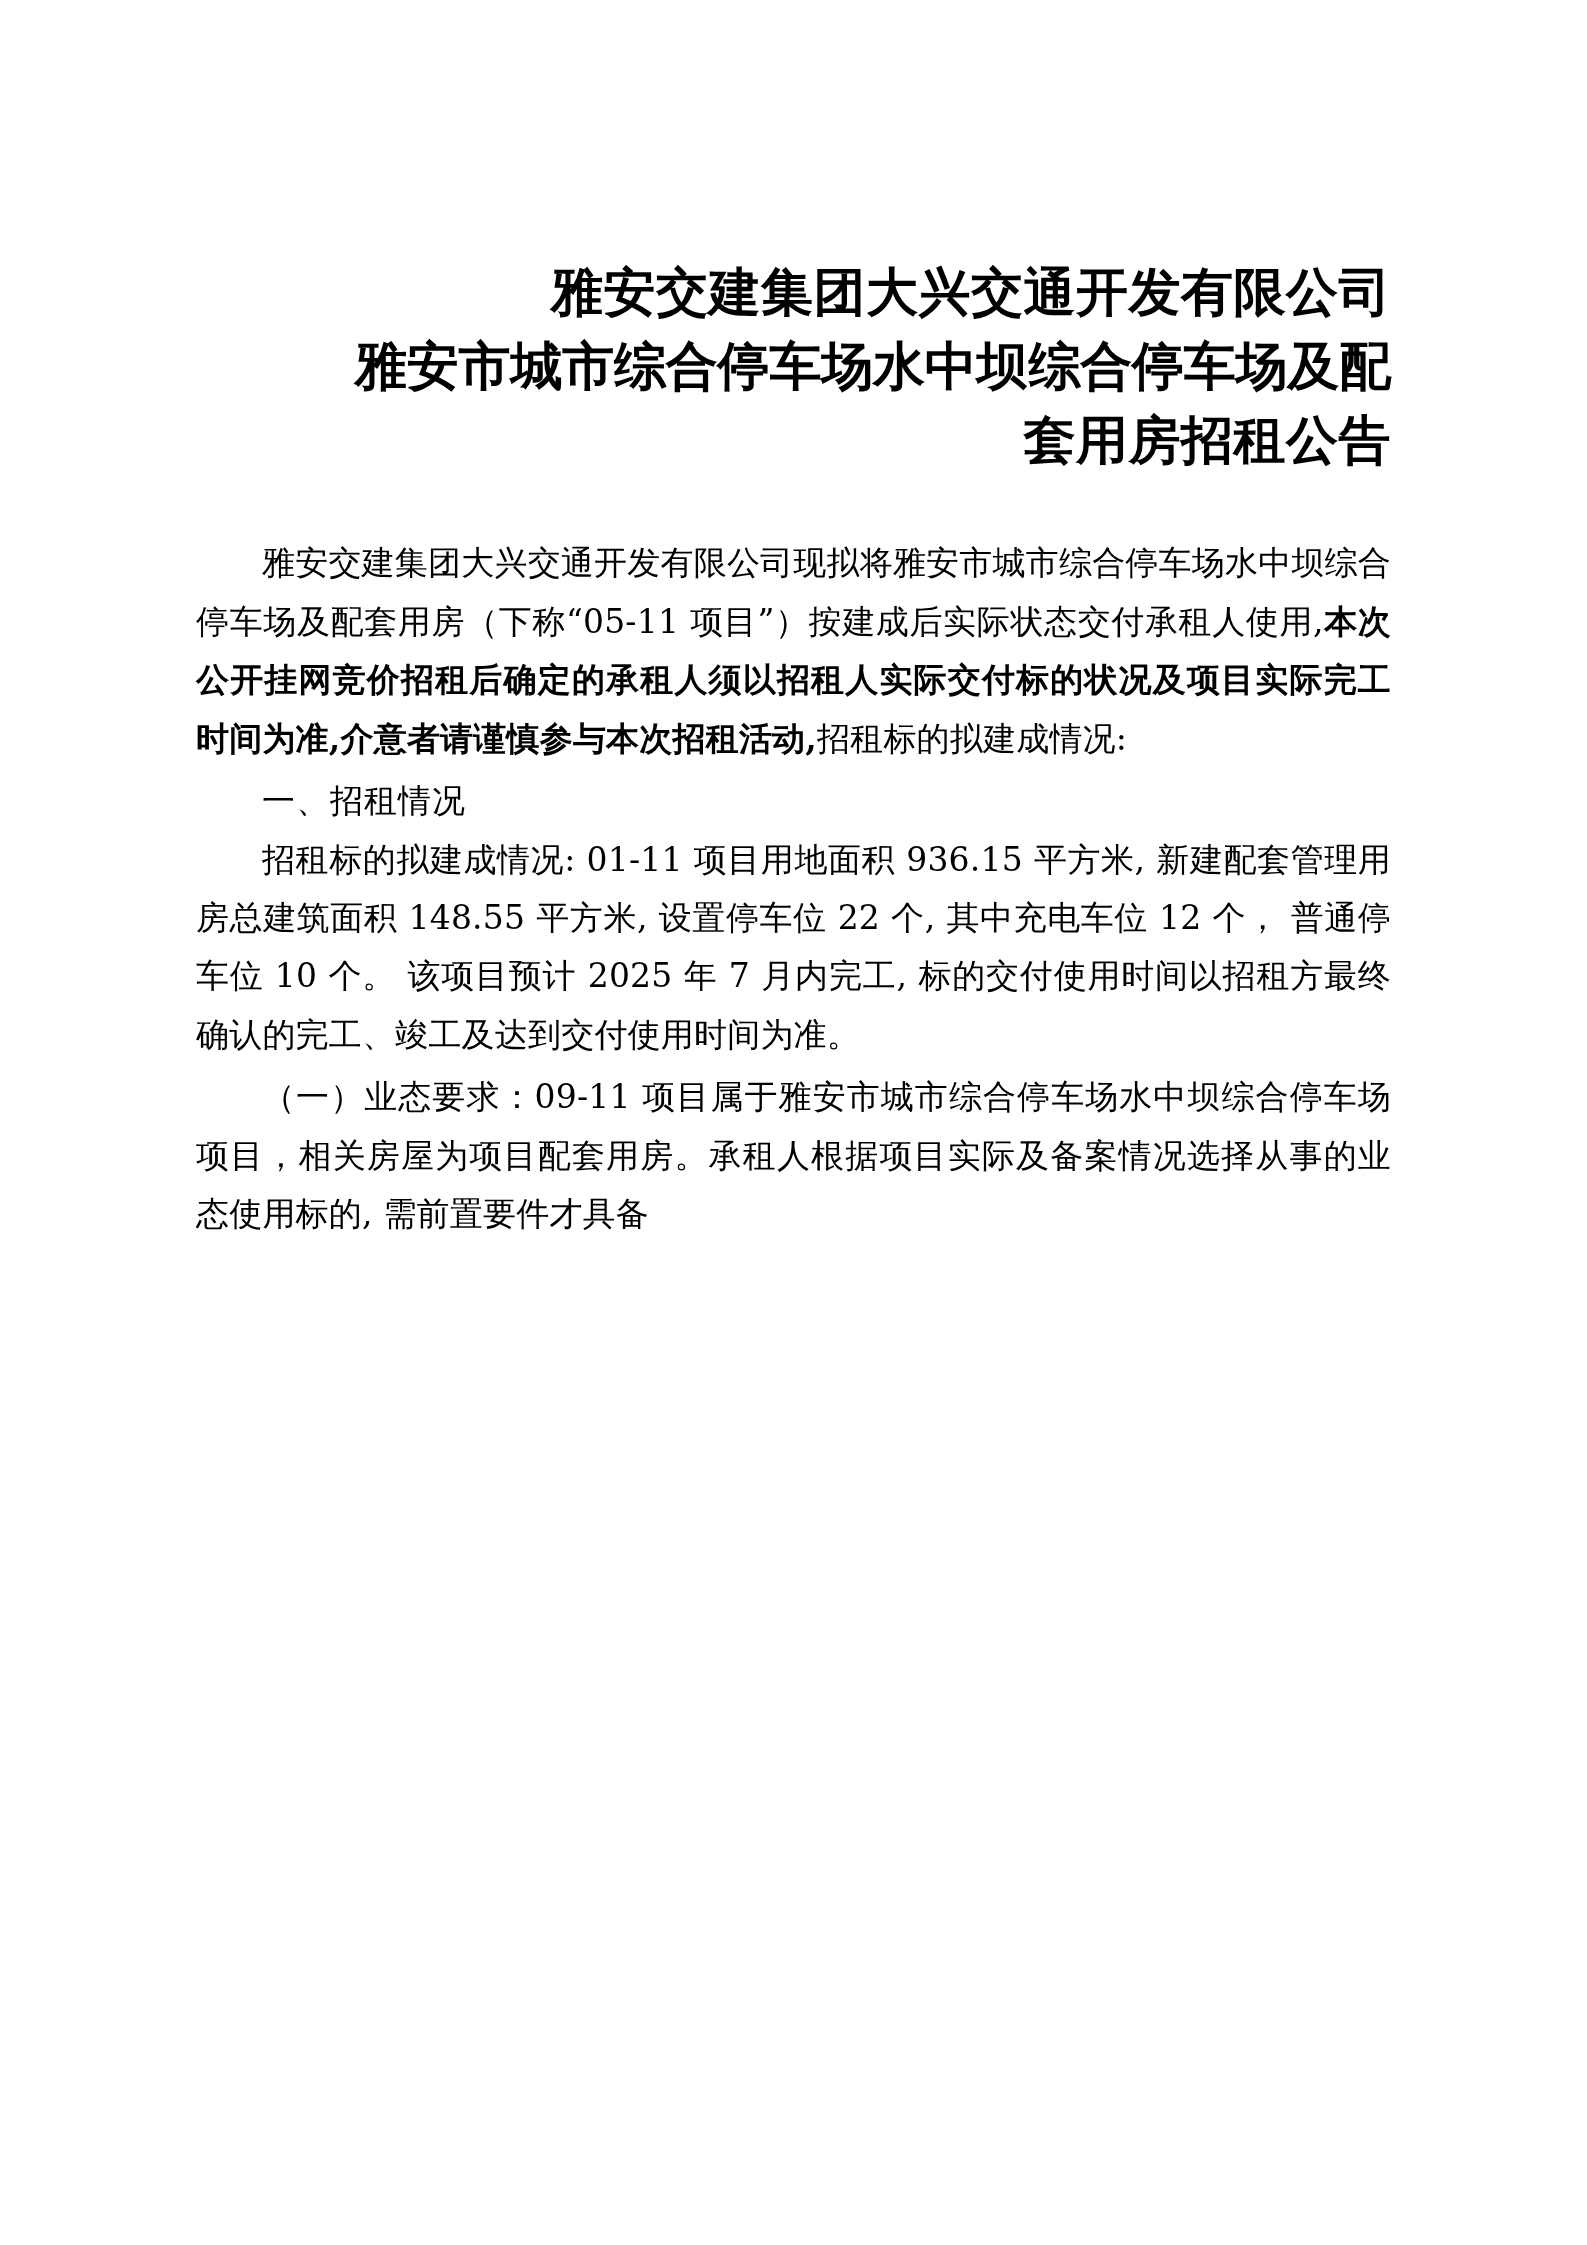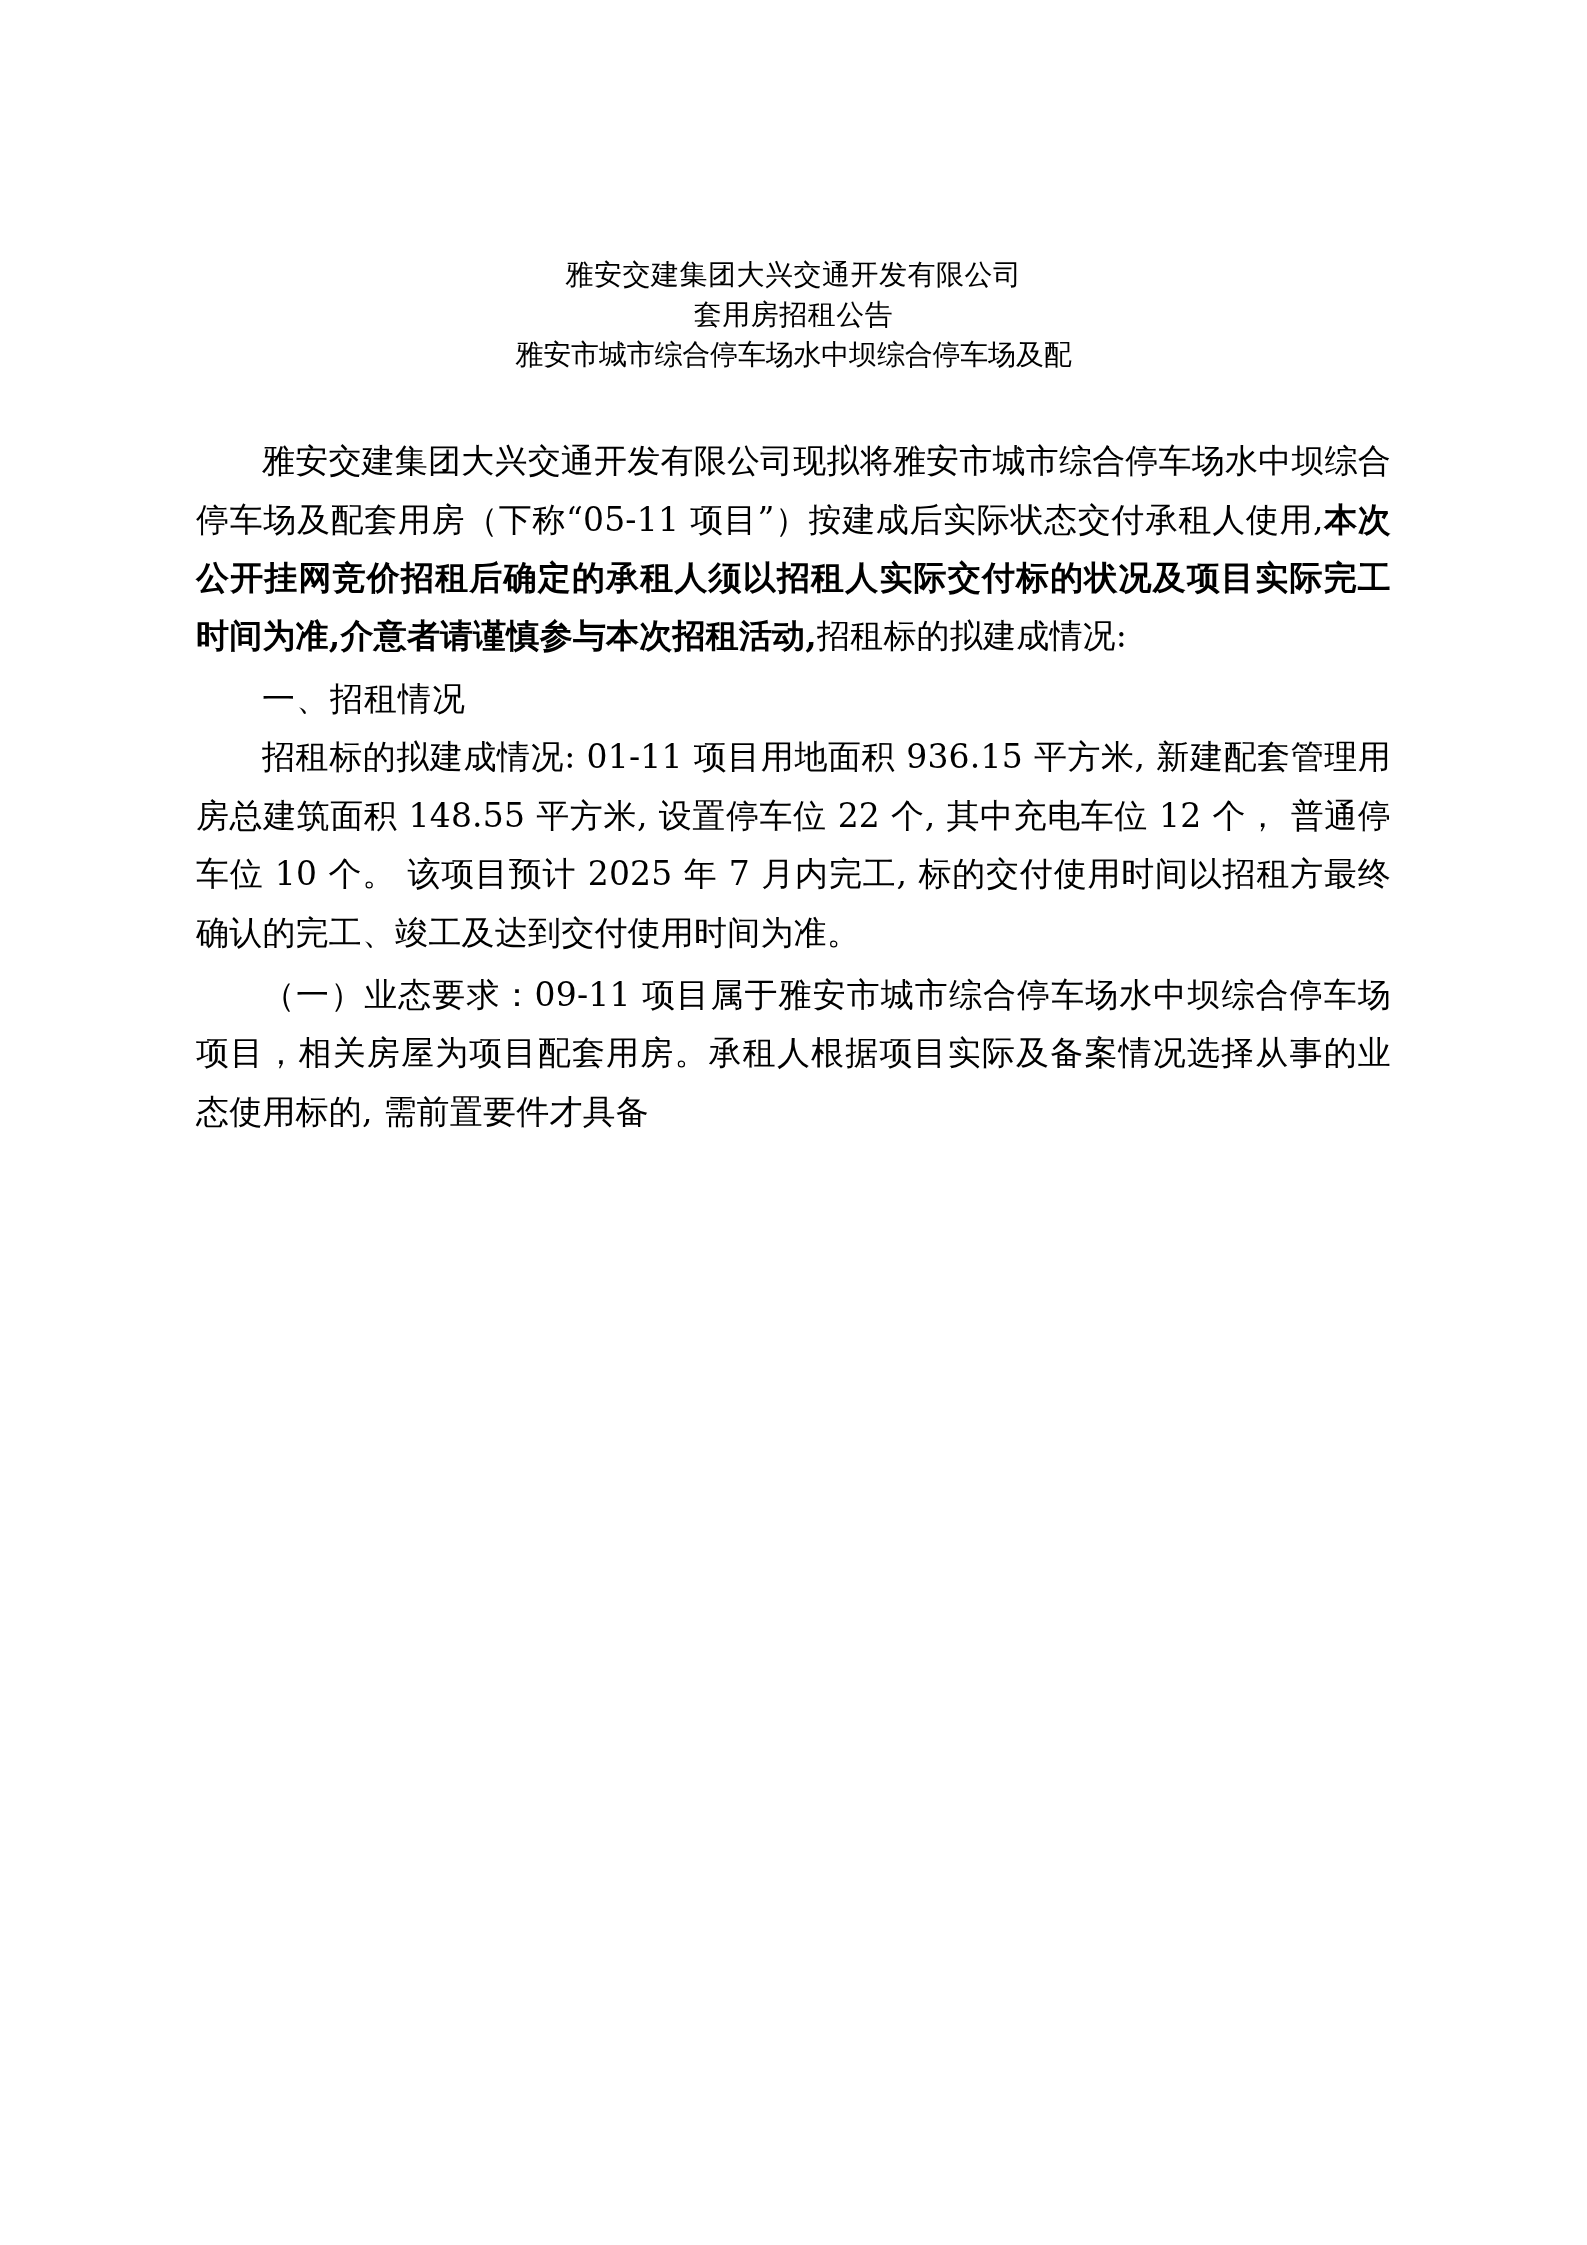--- a/index.html
+++ b/index.html
@@ -13,23 +13,23 @@
     width: 1587px;
     height: 2245px;
     margin: 0 auto;
     background: #ffffff;
     box-sizing: border-box;
     padding: 255px 196px 0 196px;
     font-family: "DejaVu Serif", "Liberation Serif", serif;
     color: #000000;
   }
   .doc-title {
-    text-align: center;
-    font-weight: normal;
-    font-size: 28px;
+    text-align: right;
+    font-weight: bold;
+    font-size: 52px;
     line-height: 1.42;
     letter-spacing: 0.5px;
     margin: 0 0 58px 0;
     font-family: "DejaVu Serif", "Liberation Serif", serif;
   }
   .doc-title .tline {
     display: block;
     white-space: nowrap;
   }
   .doc-title .tline.l2 {
@@ -55,22 +55,22 @@
   
   .mixed b { font-weight: bold; }
 </style>
 </head>
 <body>
 
 <div class="page">
 
   <div class="doc-title">
     <span class="tline l1">雅安交建集团大兴交通开发有限公司</span>
+    <span class="tline l2">雅安市城市综合停车场水中坝综合停车场及配</span>
     <span class="tline l3">套用房招租公告</span>
-    <span class="tline l2">雅安市城市综合停车场水中坝综合停车场及配</span>
   </div>
 
   <p class="body-par mixed"><span>雅安交建集团大兴交通开发有限公司现拟将雅安市城市综合停车场水中坝综合停车场及配套用房（下称“05-11 项目”）按建成后实际状态交付承租人使用,</span><b>本次公开挂网竞价招租后确定的承租人须以招租人实际交付标的状况及项目实际完工时间为准,介意者请谨慎参与本次招租活动,</b><span>招租标的拟建成情况:</span></p>
 
   <h2 class="section-heading">一、招租情况</h2>
 
 
   <p class="body-par">招租标的拟建成情况: 01-11 项目用地面积 936.15 平方米, 新建配套管理用房总建筑面积 148.55 平方米, 设置停车位 22 个, 其中充电车位 12 个， 普通停车位 10 个。 该项目预计 2025 年 7 月内完工, 标的交付使用时间以招租方最终确认的完工、竣工及达到交付使用时间为准。</p>
 
   <p class="body-par">（一）业态要求：09-11 项目属于雅安市城市综合停车场水中坝综合停车场项目，相关房屋为项目配套用房。承租人根据项目实际及备案情况选择从事的业态使用标的, 需前置要件才具备</p>

